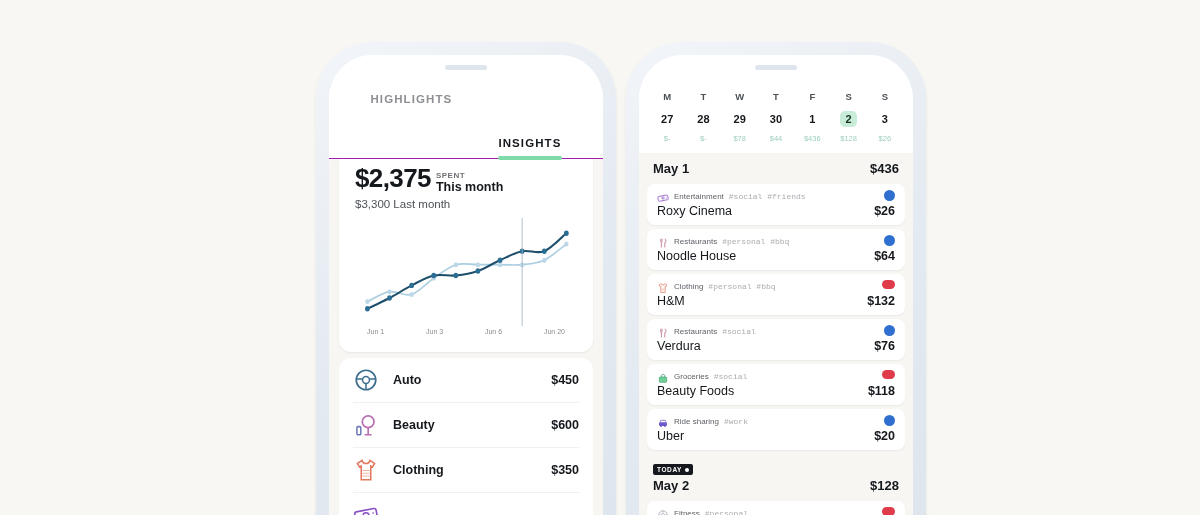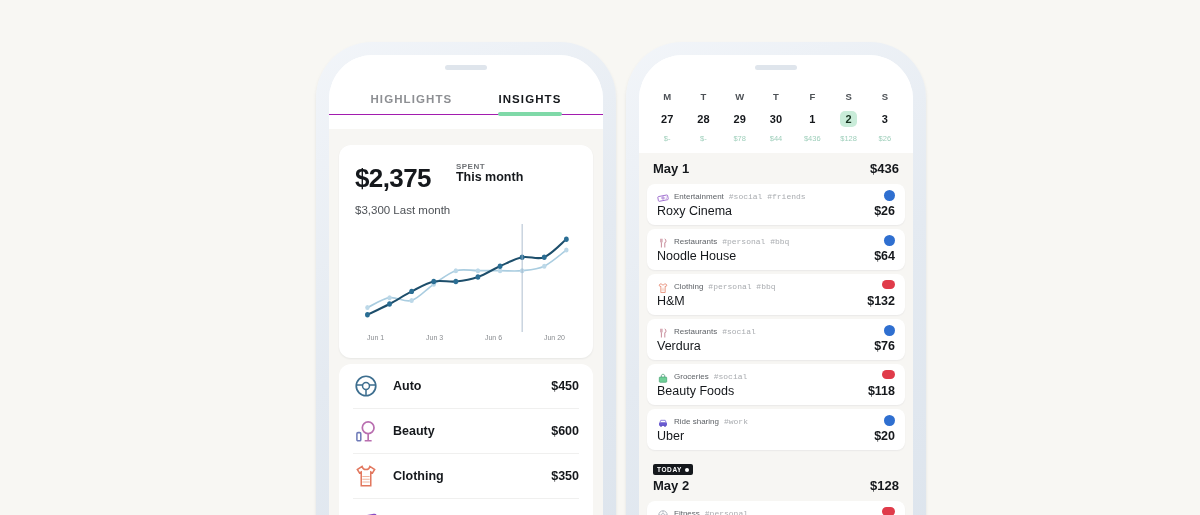--- a/index.html
+++ b/index.html
@@ -50,40 +50,40 @@
     padding: 38px 0 0 0;
     background: #fff;
     border-bottom: 1px solid #a21caf;
     position: relative; z-index: 4;
   }
   .tab {
     font-size: 11.5px; font-weight: bold; letter-spacing: 1.1px;
     color: #8d8f93; padding-bottom: 9px; position: relative;
     cursor: pointer;
   }
-  .tab.active { color: #15181c; }
+  .tab.active { color: #15181c; margin-top: 44px; }
   .tab.active::after {
     content: ""; position: absolute; left: 0; right: 0; bottom: -2px;
     height: 4px; border-radius: 3px; background: #7fd9a8;
   }
 
   .scrollarea-left { position: absolute; inset: 0; top: 74px; background: #f7f6f3; overflow: hidden; }
 
   .insight-card {
     margin: 16px 10px 0 10px;
     background: #fff; border-radius: 12px;
     box-shadow: 0 1px 2px rgba(30,40,60,.07);
     padding: 18px 16px 8px 16px;
   }
-  .amount-row { display: flex; align-items: flex-start; gap: 25px; }
+  .amount-row { display: flex; align-items: flex-end; gap: 5px; }
   .big-amount { font-size: 26px; font-weight: bold; color: #15181c; letter-spacing: -.6px; }
   .spent-block { line-height: 1.05; }
   .spent-label { font-size: 8px; font-weight: bold; color: #6f7276; letter-spacing: .5px; }
   .spent-month { font-size: 12.5px; font-weight: bold; color: #15181c; }
-  .last-month { font-size: 11.5px; color: #4d5156; margin-top: 10px; }
+  .last-month { font-size: 11.5px; color: #4d5156; margin-top: 4px; }
 
   .chart-wrap { position: relative; margin-top: 8px; height: 126px; }
   .chart-wrap svg { display: block; width: 100%; height: 108px; }
   .xaxis { display: flex; justify-content: space-between; padding: 0 12px; margin-top: 2px; }
   .xtick { font-size: 7px; color: #8a8d91; }
 
   .cat-list { margin: 6px 10px 0 10px; background: #fff; border-radius: 12px 12px 0 0; padding: 0 14px; }
   .cat-row {
     display: flex; align-items: center; gap: 14px;
     padding: 9px 0; border-top: 1px solid #f0f0ef;

